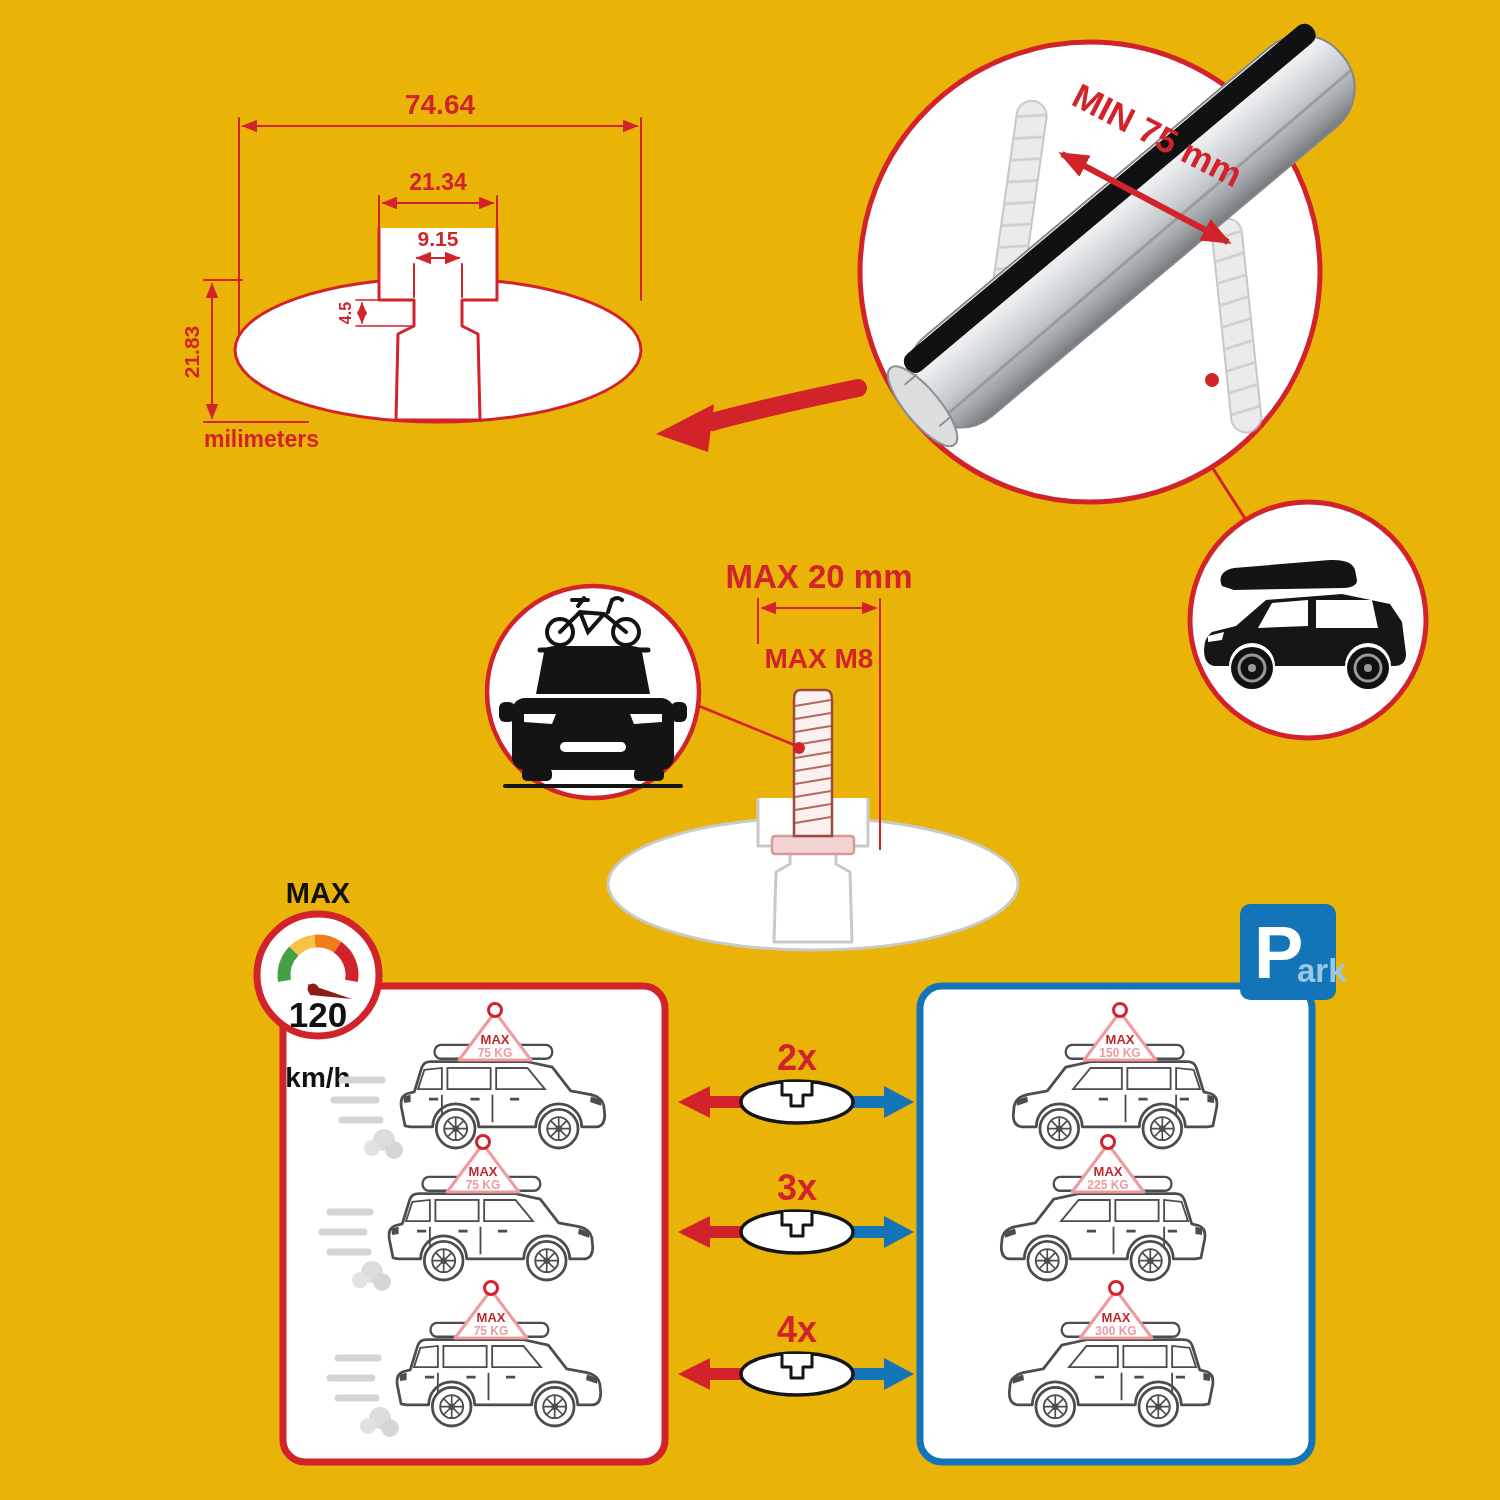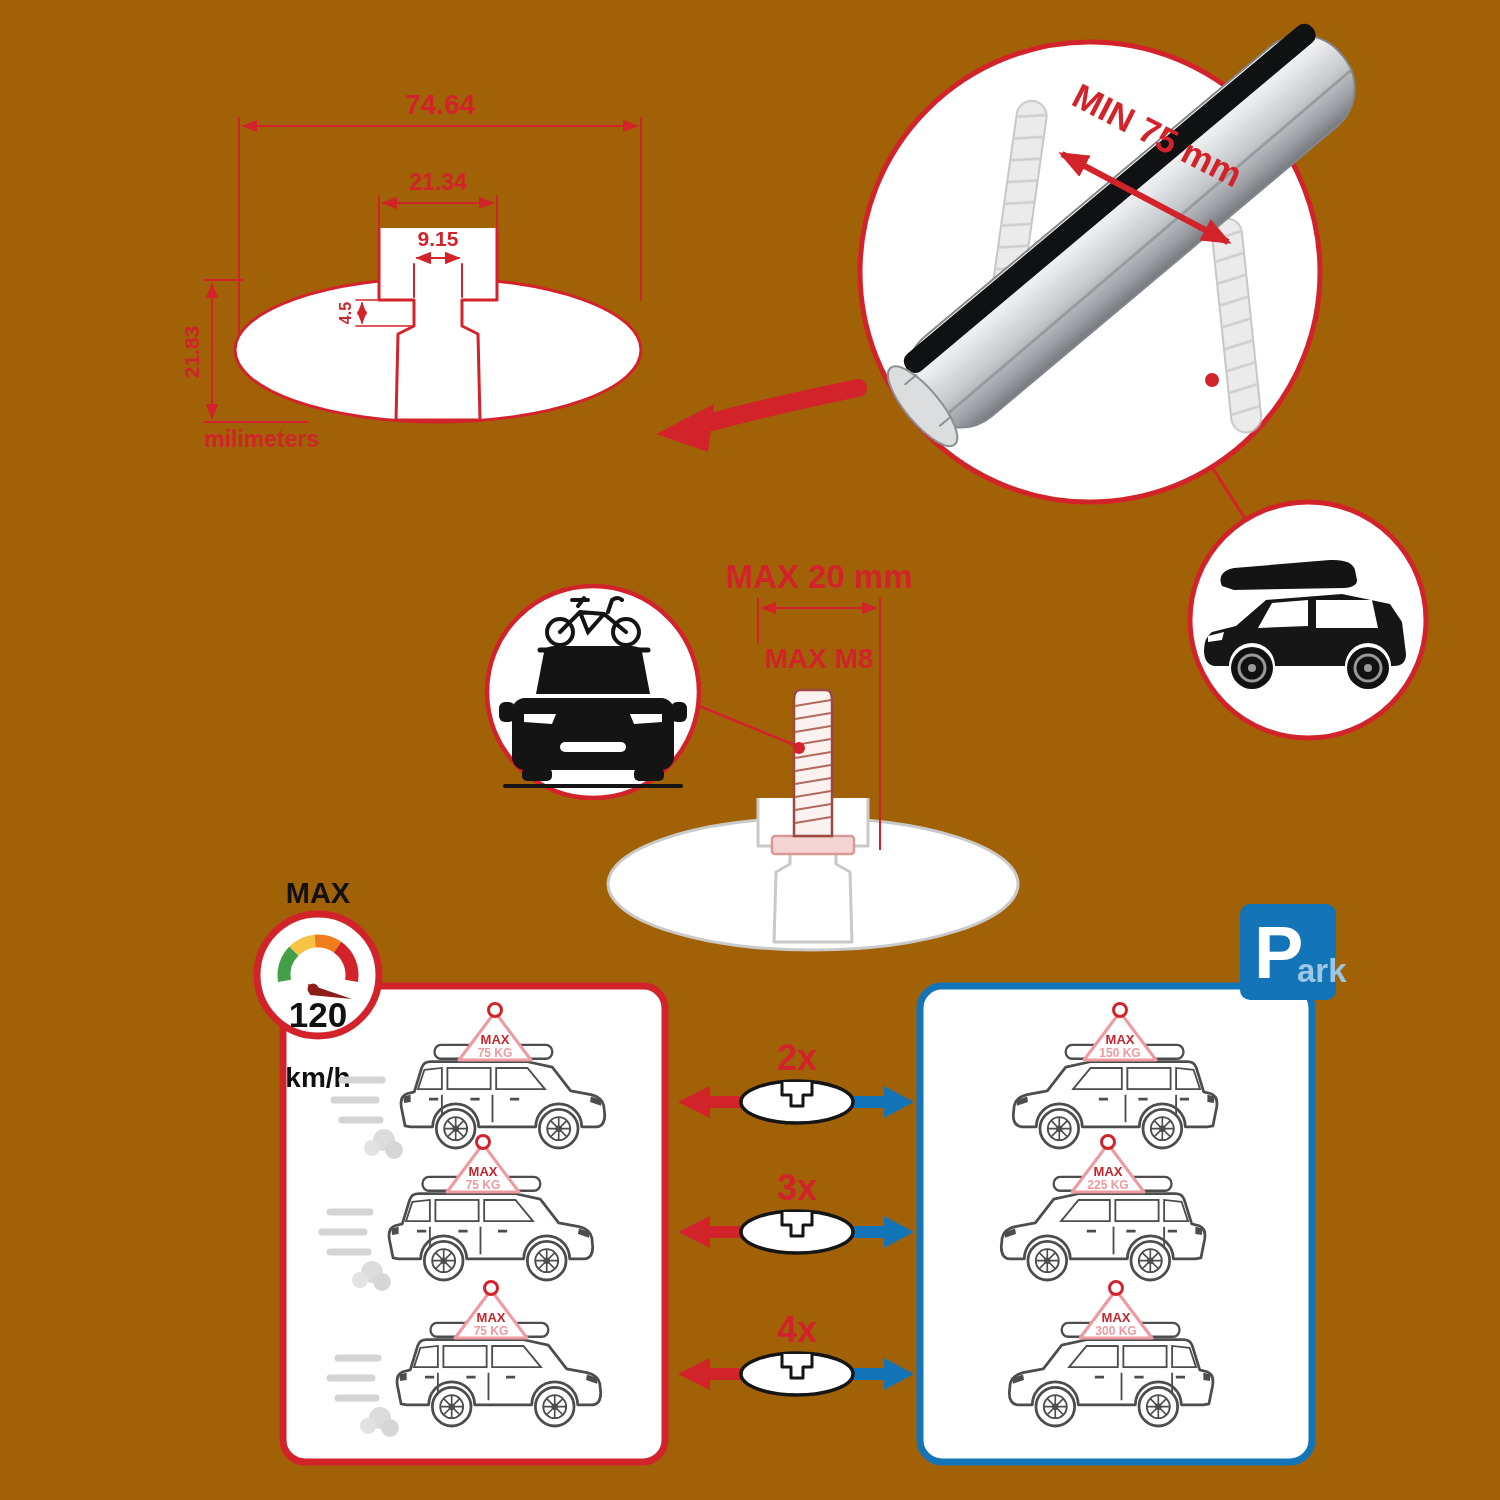--- a/index.html
+++ b/index.html
@@ -1,16 +1,16 @@
 <!DOCTYPE html>
 <html><head>
 <meta charset="utf-8">
 <style>
   html,body{margin:0;padding:0;background:#ffffff;}
-  .stage{position:relative;width:1500px;height:1500px;background:#a16207;overflow:hidden;}
+  .stage{position:relative;width:1500px;height:1500px;background:#eab308;overflow:hidden;}
   svg text{font-family:"Liberation Sans","DejaVu Sans",sans-serif;}
 </style>
 </head>
 <body>
 
 <div class="stage">
 <svg width="1500" height="1500" viewBox="0 0 1500 1500" xmlns="http://www.w3.org/2000/svg">
 
   <defs>
     <marker id="dimArrow" viewBox="0 0 10 8" markerWidth="8" markerHeight="6.4" refX="9" refY="4" orient="auto-start-reverse" markerUnits="strokeWidth">

